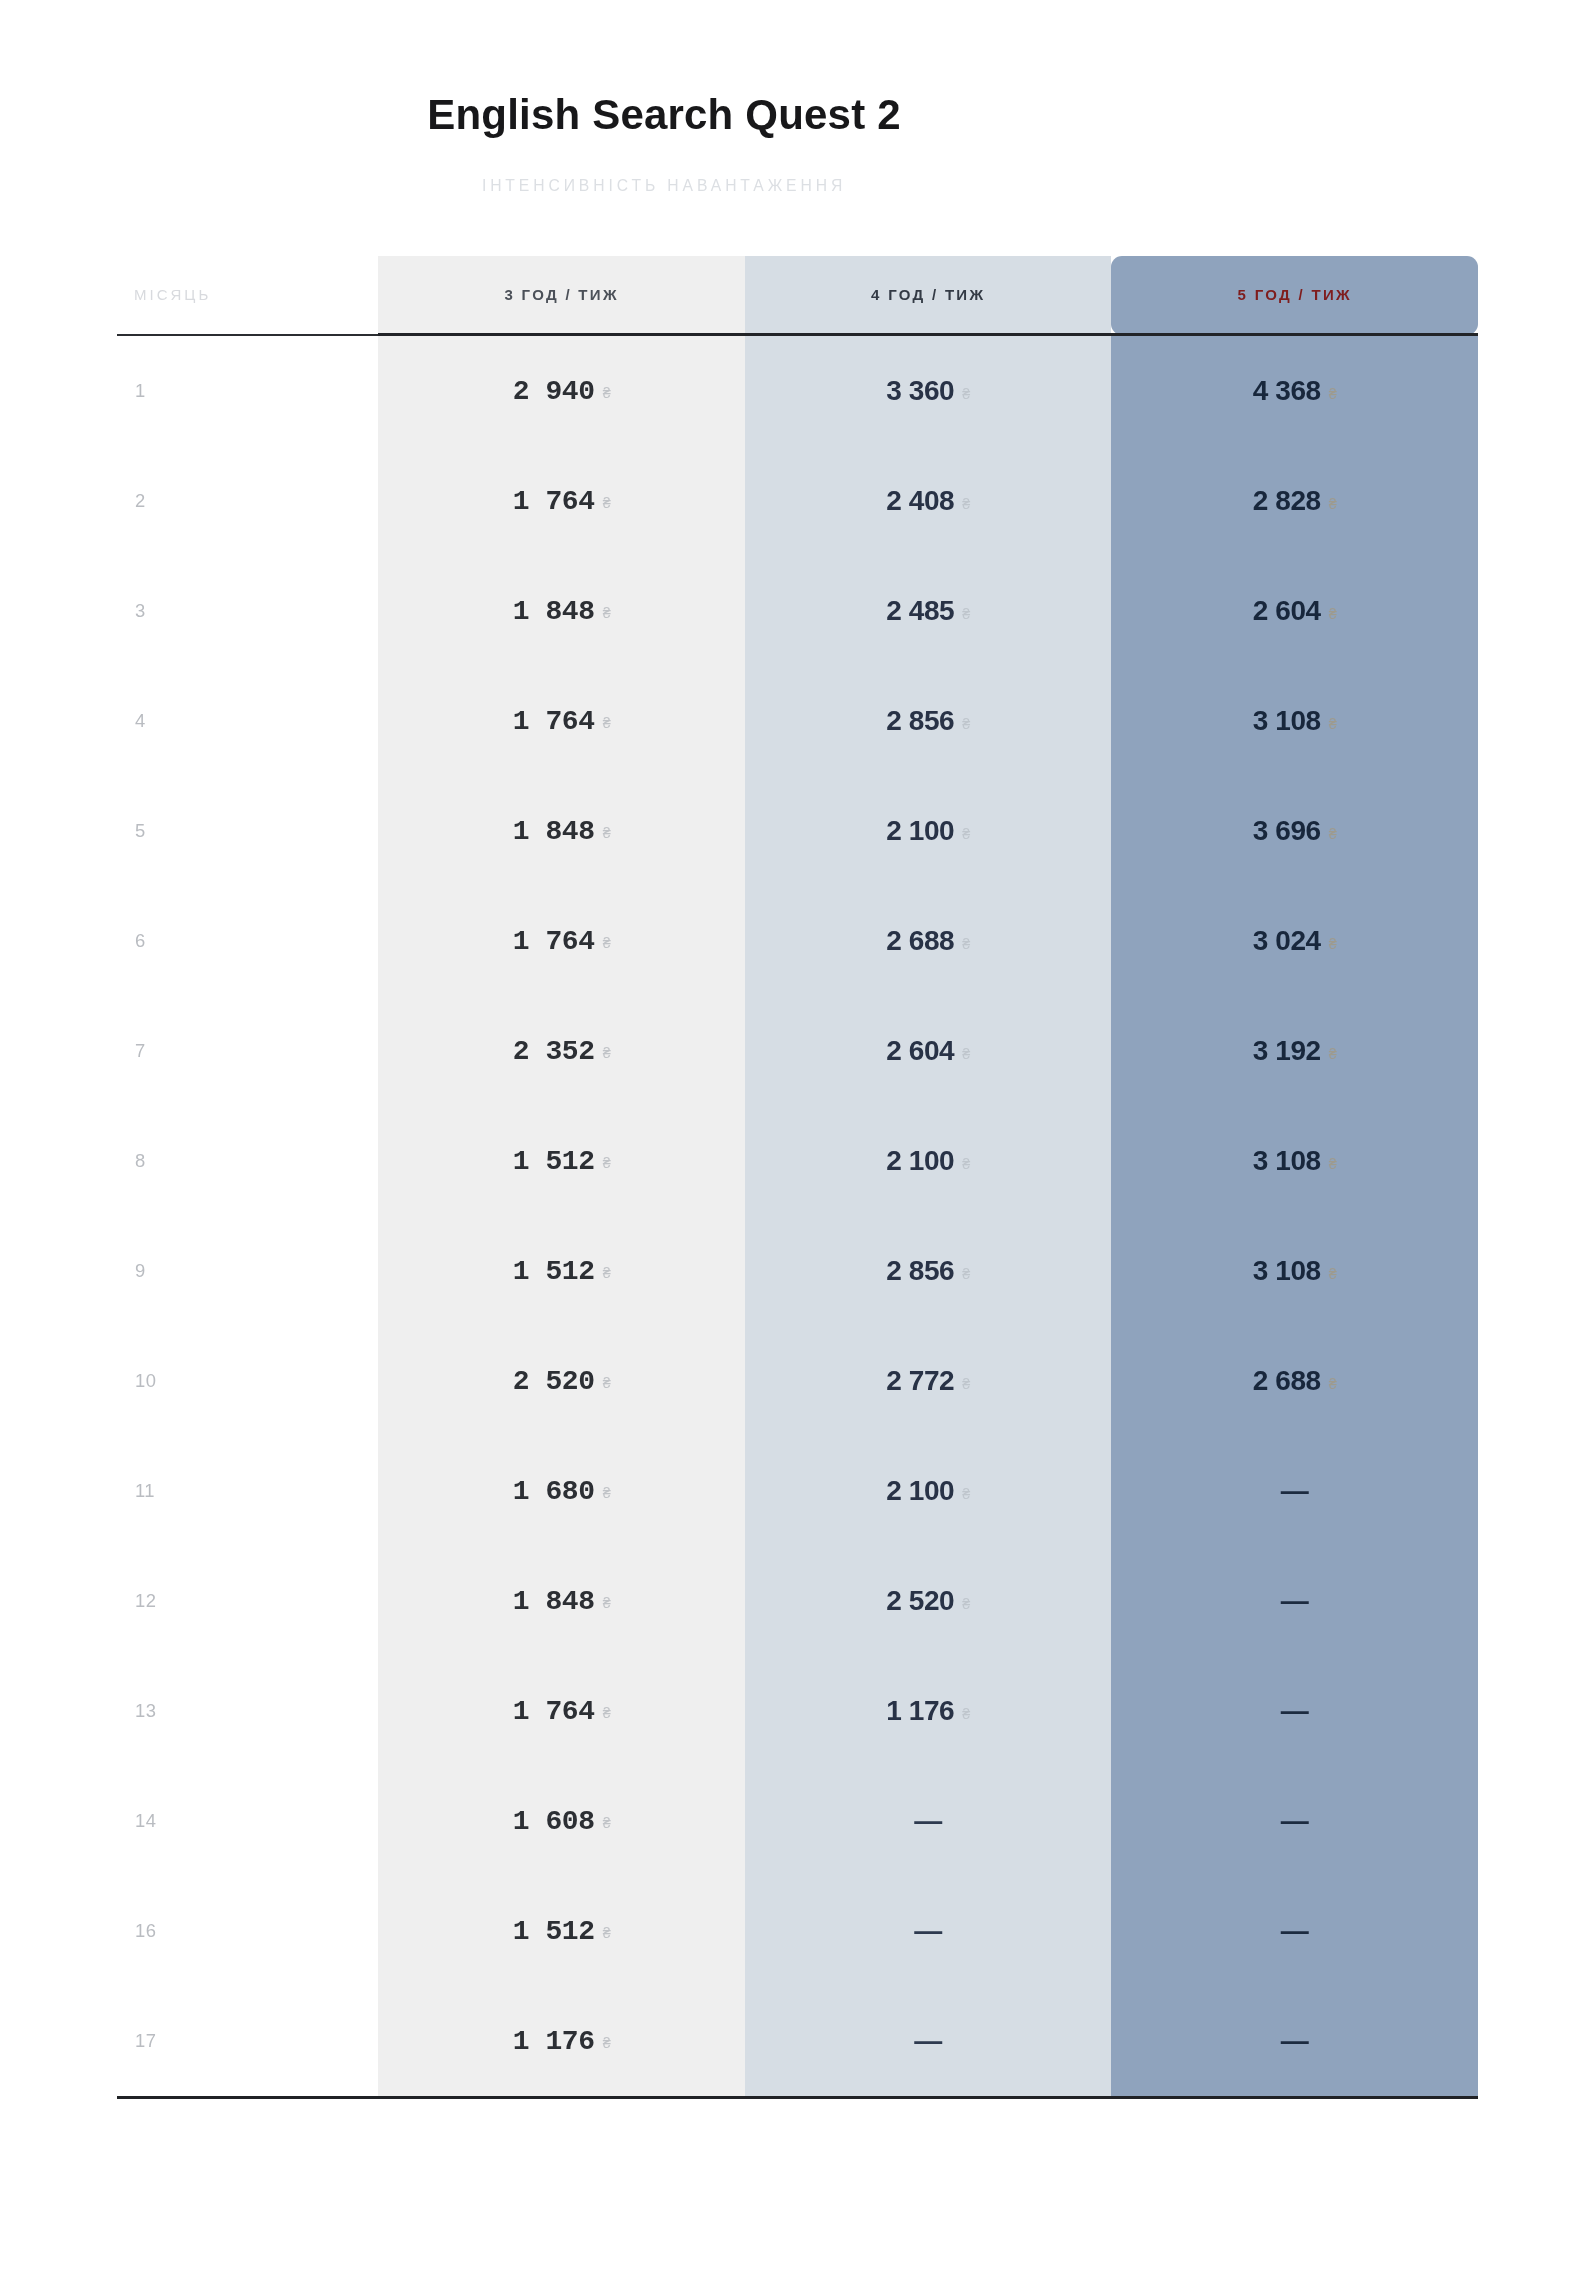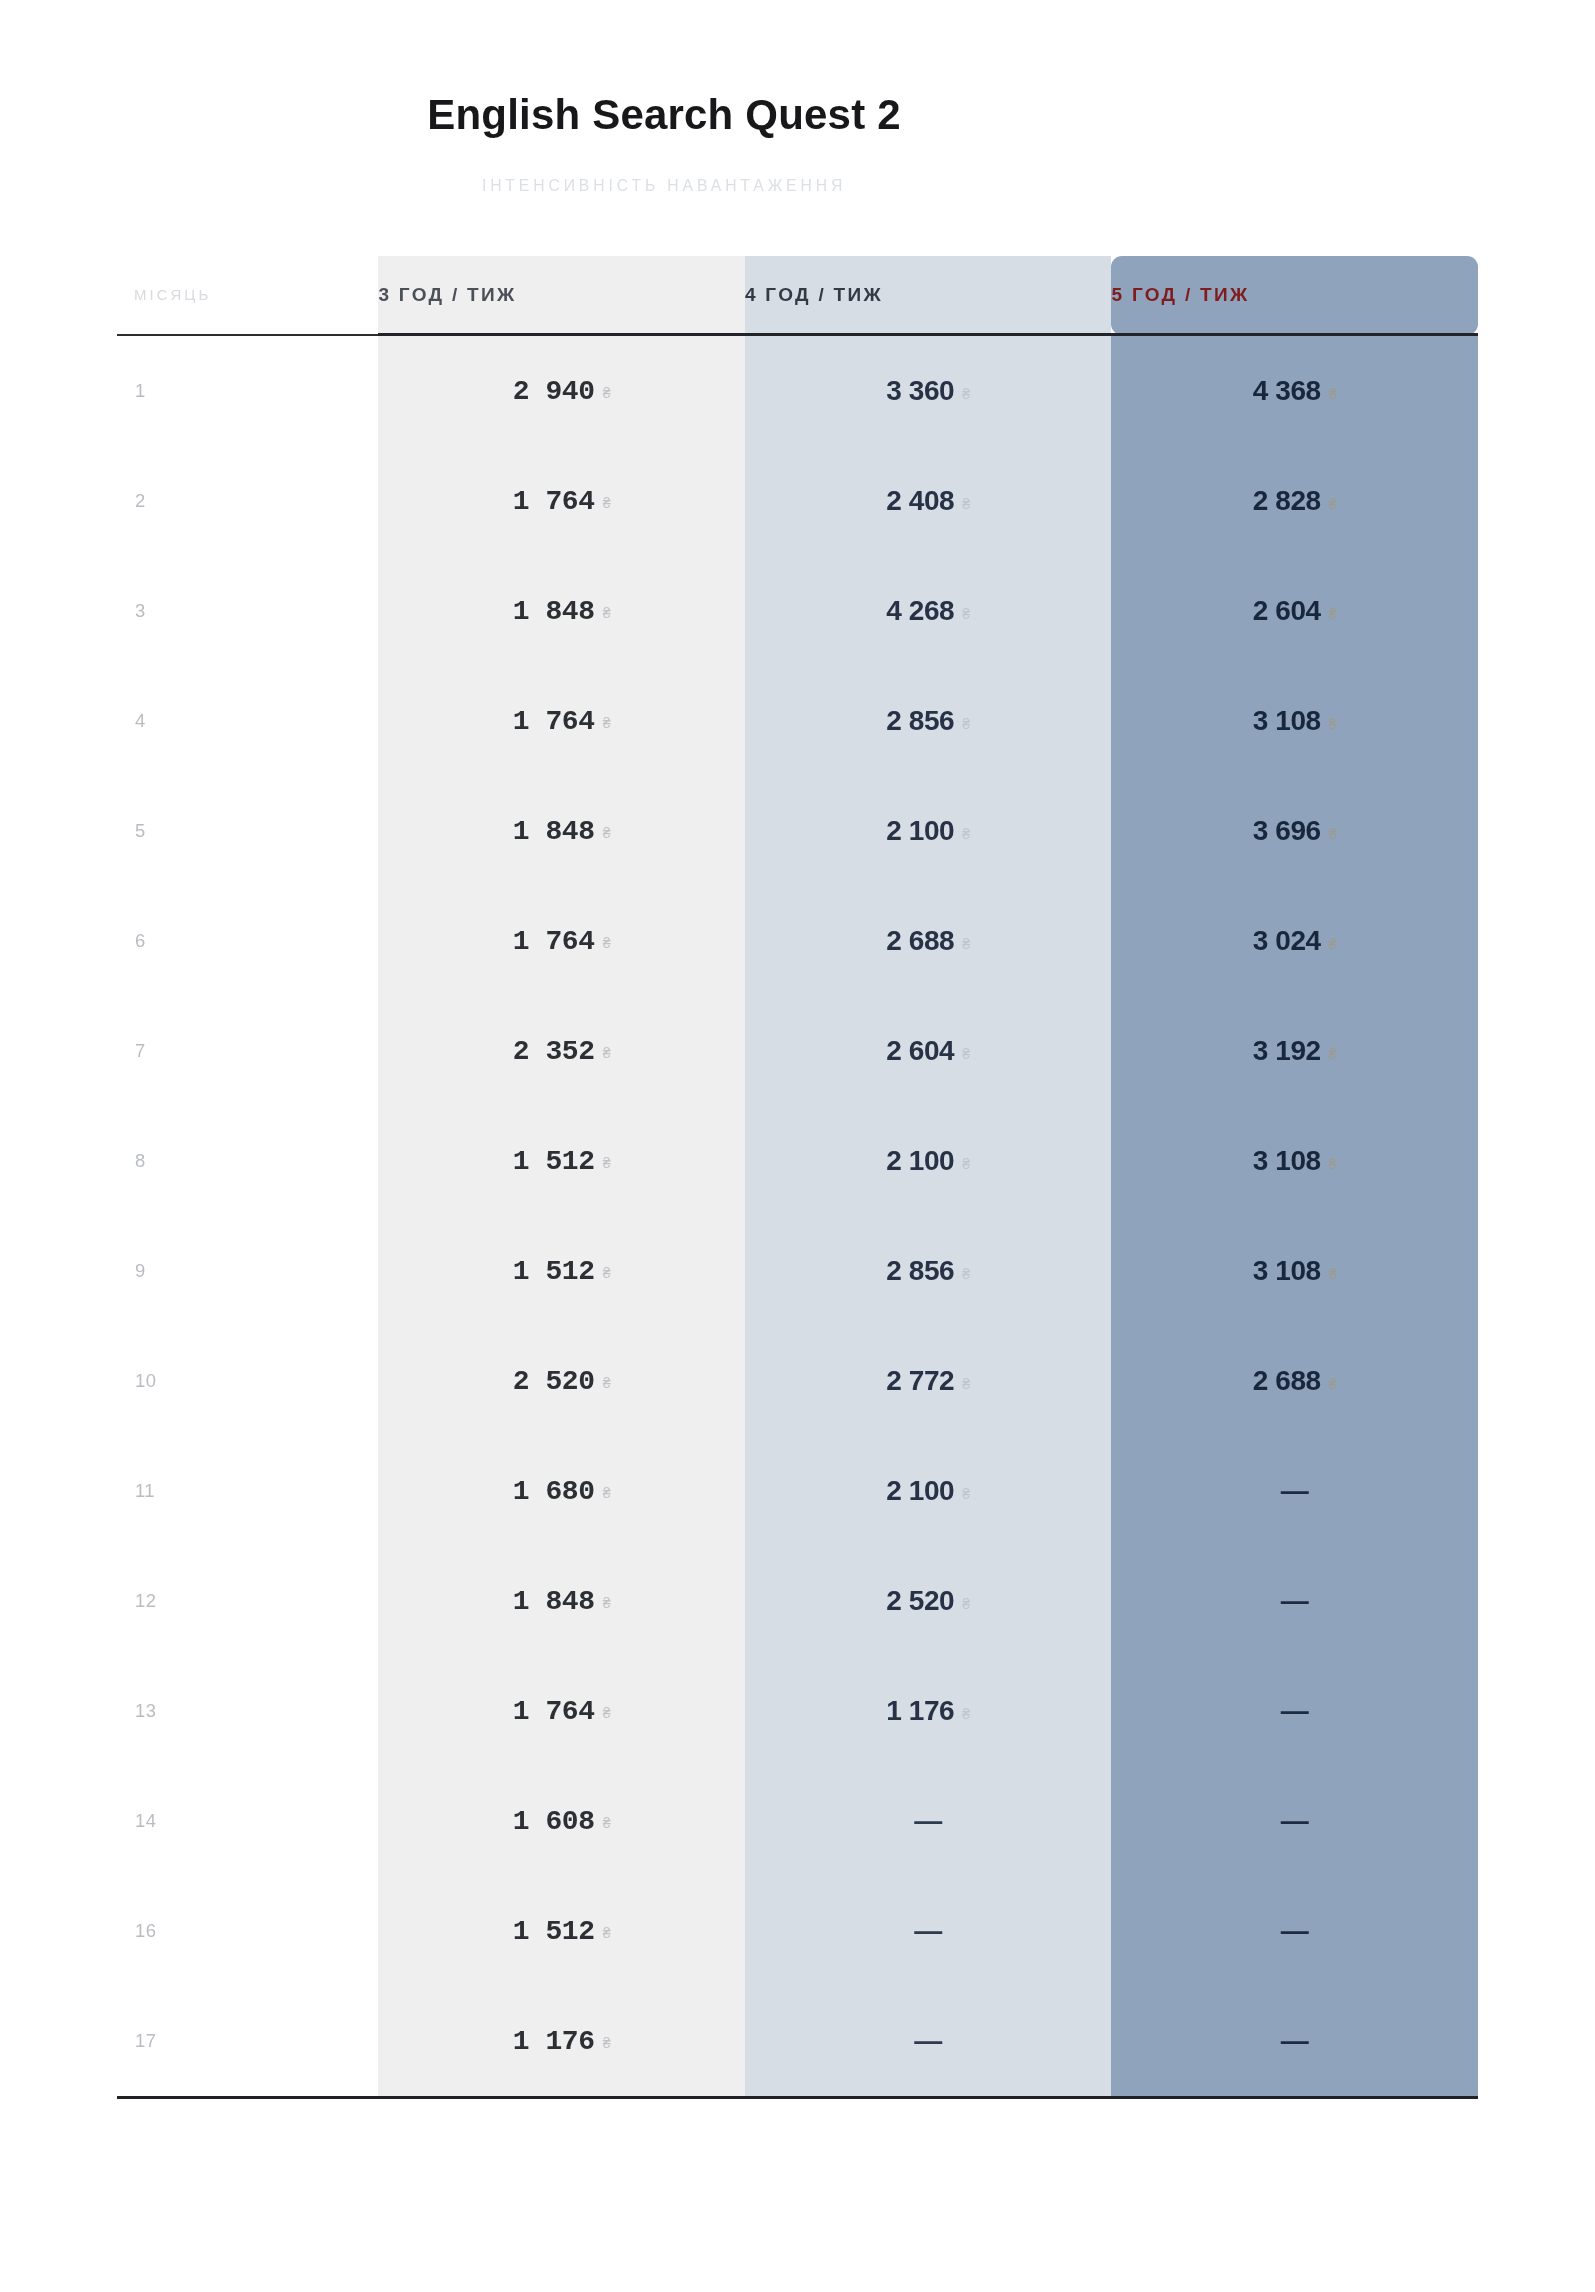--- a/index.html
+++ b/index.html
@@ -68,23 +68,23 @@
   .band-2 { background: #d6dde4; }
   .band-3 { background: #8fa3bd; }
 
   
   thead th {
     padding: 0;
     margin: 0;
     height: 77px;
     vertical-align: middle;
     font-weight: bold;
-    font-size: 19px;
+    font-size: 15px;
     letter-spacing: 2.3px;
-    text-align: left;
+    text-align: center;
     border-bottom: 3.6px solid #222428;
   }
   thead th.th-month {
     text-align: left;
     padding-left: 17px;
     font-weight: normal;
     color: #d8dade;
     letter-spacing: 3px;
     font-size: 15px;
     border-bottom: 2.7px solid #2b2d31;
@@ -183,21 +183,21 @@
           </tr>
           <tr>
             <td class="month-cell">2</td>
             <td class="band-1 v1"><span class="val">1 764</span><span class="cur">₴</span></td>
             <td class="band-2 v2"><span class="val">2 408</span><span class="cur">₴</span></td>
             <td class="band-3 v3"><span class="val">2 828</span><span class="cur">₴</span></td>
           </tr>
           <tr>
             <td class="month-cell">3</td>
             <td class="band-1 v1"><span class="val">1 848</span><span class="cur">₴</span></td>
-            <td class="band-2 v2"><span class="val">4 268</span><span class="cur">₴</span></td>
+            <td class="band-2 v2"><span class="val">2 485</span><span class="cur">₴</span></td>
             <td class="band-3 v3"><span class="val">2 604</span><span class="cur">₴</span></td>
           </tr>
           <tr>
             <td class="month-cell">4</td>
             <td class="band-1 v1"><span class="val">1 764</span><span class="cur">₴</span></td>
             <td class="band-2 v2"><span class="val">2 856</span><span class="cur">₴</span></td>
             <td class="band-3 v3"><span class="val">3 108</span><span class="cur">₴</span></td>
           </tr>
           <tr>
             <td class="month-cell">5</td>

